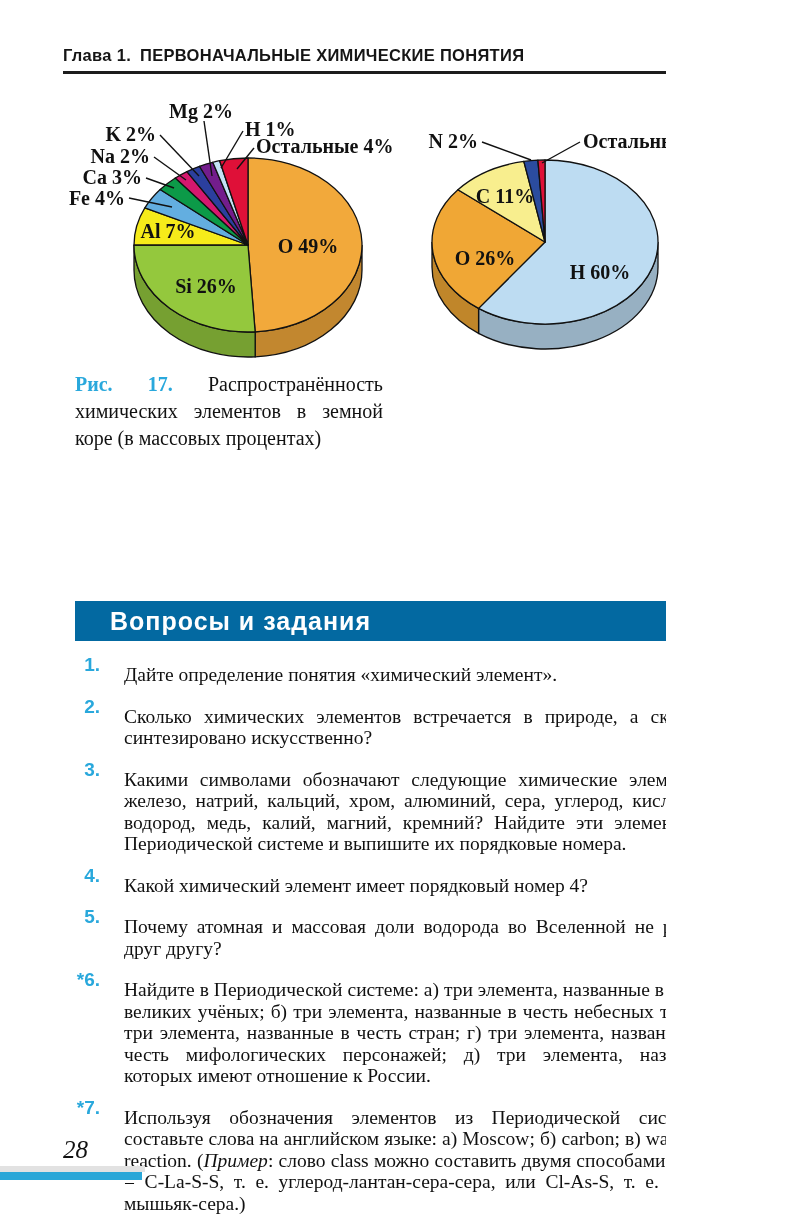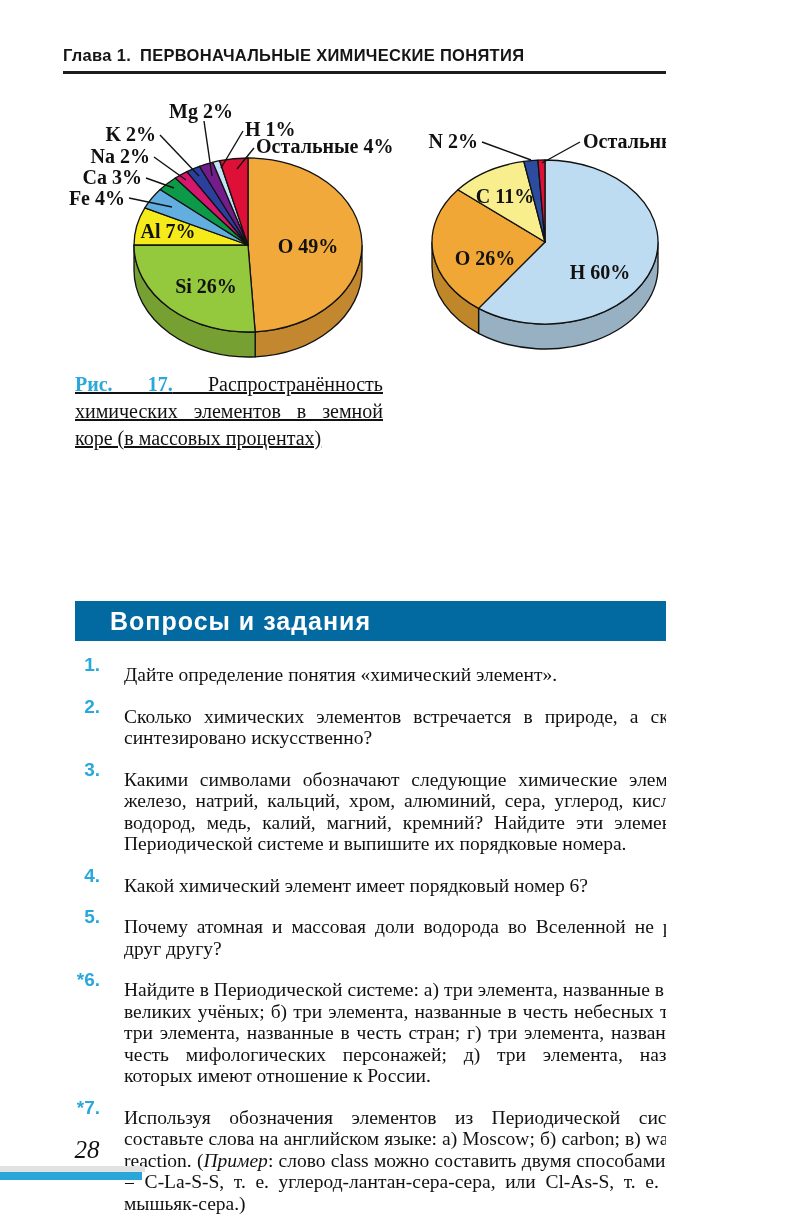--- a/index.html
+++ b/index.html
@@ -13,21 +13,21 @@
   .header .chapter{margin-right:9px;}
   .header-rule{position:absolute;left:63px;top:71px;width:676px;height:3px;background:#1c1c1c;}
 
   
   .chart{position:absolute;top:90px;width:340px;height:285px;}
   #chart-0{left:60px;}
   #chart-1{left:400px;}
 
   
   .caption{position:absolute;top:371px;font-size:20px;line-height:27px;text-align:justify;margin:0;}
-  #caption-0{left:75px;width:308px;text-decoration:underline;}
+  #caption-0{left:75px;width:308px;}
   #caption-1{left:420px;width:305px;}
   .caption .fig{color:#29A8DC;font-weight:bold;}
 
   
   .bodytext{position:absolute;left:63px;top:452px;width:661px;margin:0;
             font-size:23px;line-height:29px;text-align:justify;text-indent:37px;word-spacing:2px;}
 
   
   .banner{position:absolute;left:75px;top:601px;width:646px;height:40px;background:#0369a1;
           display:flex;align-items:center;box-sizing:border-box;padding-left:35px;}
@@ -37,21 +37,21 @@
   
   .questions{position:absolute;left:63px;top:654px;width:661px;}
   .q-row{display:flex;align-items:flex-start;}
   .q-num{flex:0 0 51px;box-sizing:border-box;padding-right:14px;text-align:right;
          font-family:"Liberation Sans", sans-serif;font-weight:bold;color:#29A8DC;
          font-size:19px;line-height:21.5px;}
   .q-text{flex:1;margin:10px;font-size:19.5px;line-height:21.5px;text-align:justify;}
   .q-text .ex-italic{font-style:italic;}
 
   
-  .footer-num{position:absolute;left:63px;top:1136px;width:48px;text-align:center;
+  .footer-num{position:absolute;left:63px;top:1136px;width:48px;text-align:left;
               font-style:italic;font-size:25px;}
   .footer-bar-gray{position:absolute;left:0;top:1166px;width:145px;height:6px;background:#E2E2E2;}
   .footer-bar-cyan{position:absolute;left:0;top:1172px;width:142px;height:8px;background:#2AA7D8;}
 </style>
 </head>
 <body>
 
 <div class="page">
 
   <div class="header">
@@ -123,21 +123,21 @@
     <div class="q-row">
       <span class="q-num">2.</span>
       <p class="q-text">Сколько химических элементов встречается в природе, а сколько синтезировано искусственно?</p>
     </div>
     <div class="q-row">
       <span class="q-num">3.</span>
       <p class="q-text">Какими символами обозначают следующие химические элементы: железо, натрий, кальций, хром, алюминий, сера, углерод, кислород, водород, медь, калий, магний, кремний? Найдите эти элементы в Периодической системе и выпишите их порядковые номера.</p>
     </div>
     <div class="q-row">
       <span class="q-num">4.</span>
-      <p class="q-text">Какой химический элемент имеет порядковый номер 6?</p>
+      <p class="q-text">Какой химический элемент имеет порядковый номер 4?</p>
     </div>
     <div class="q-row">
       <span class="q-num">5.</span>
       <p class="q-text">Почему атомная и массовая доли водорода во Вселенной не равны друг другу?</p>
     </div>
     <div class="q-row">
       <span class="q-num">*6.</span>
       <p class="q-text">Найдите в Периодической системе: а) три элемента, названные в честь великих учёных; б) три элемента, названные в честь небесных тел; в) три элемента, названные в честь стран; г) три элемента, названные в честь мифологических персонажей; д) три элемента, названия которых имеют отношение к России.</p>
     </div>
     <div class="q-row">

